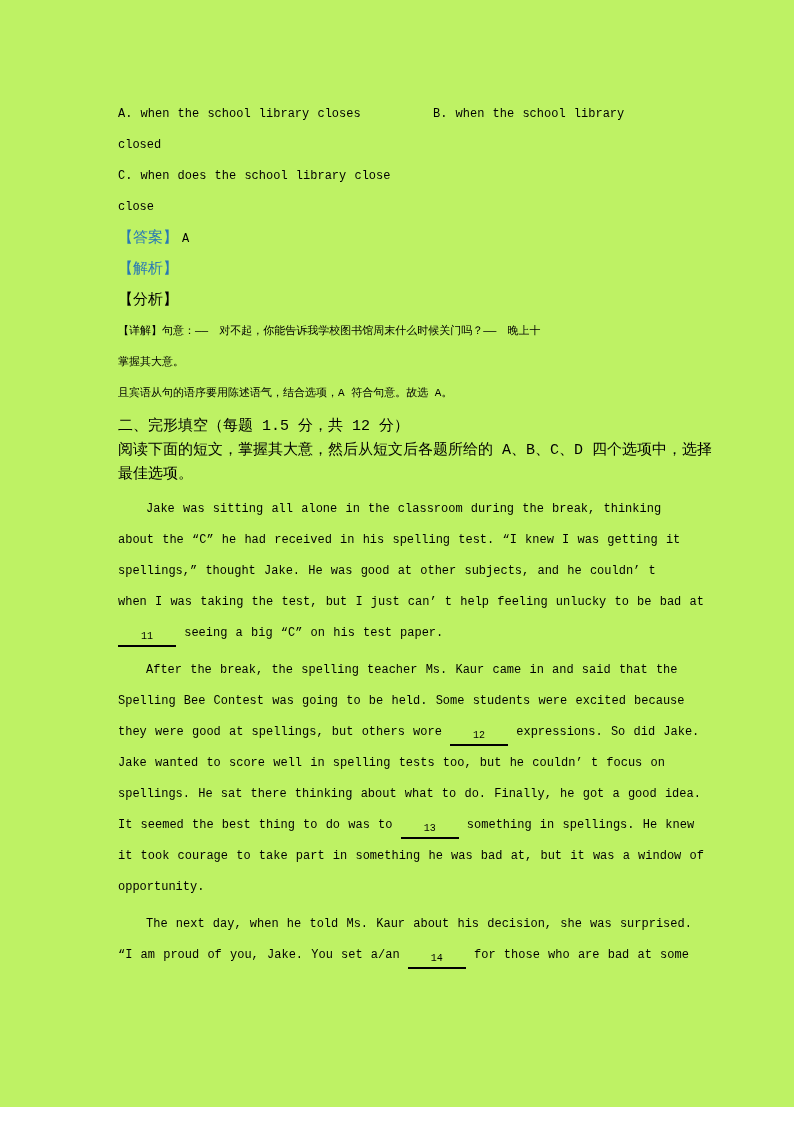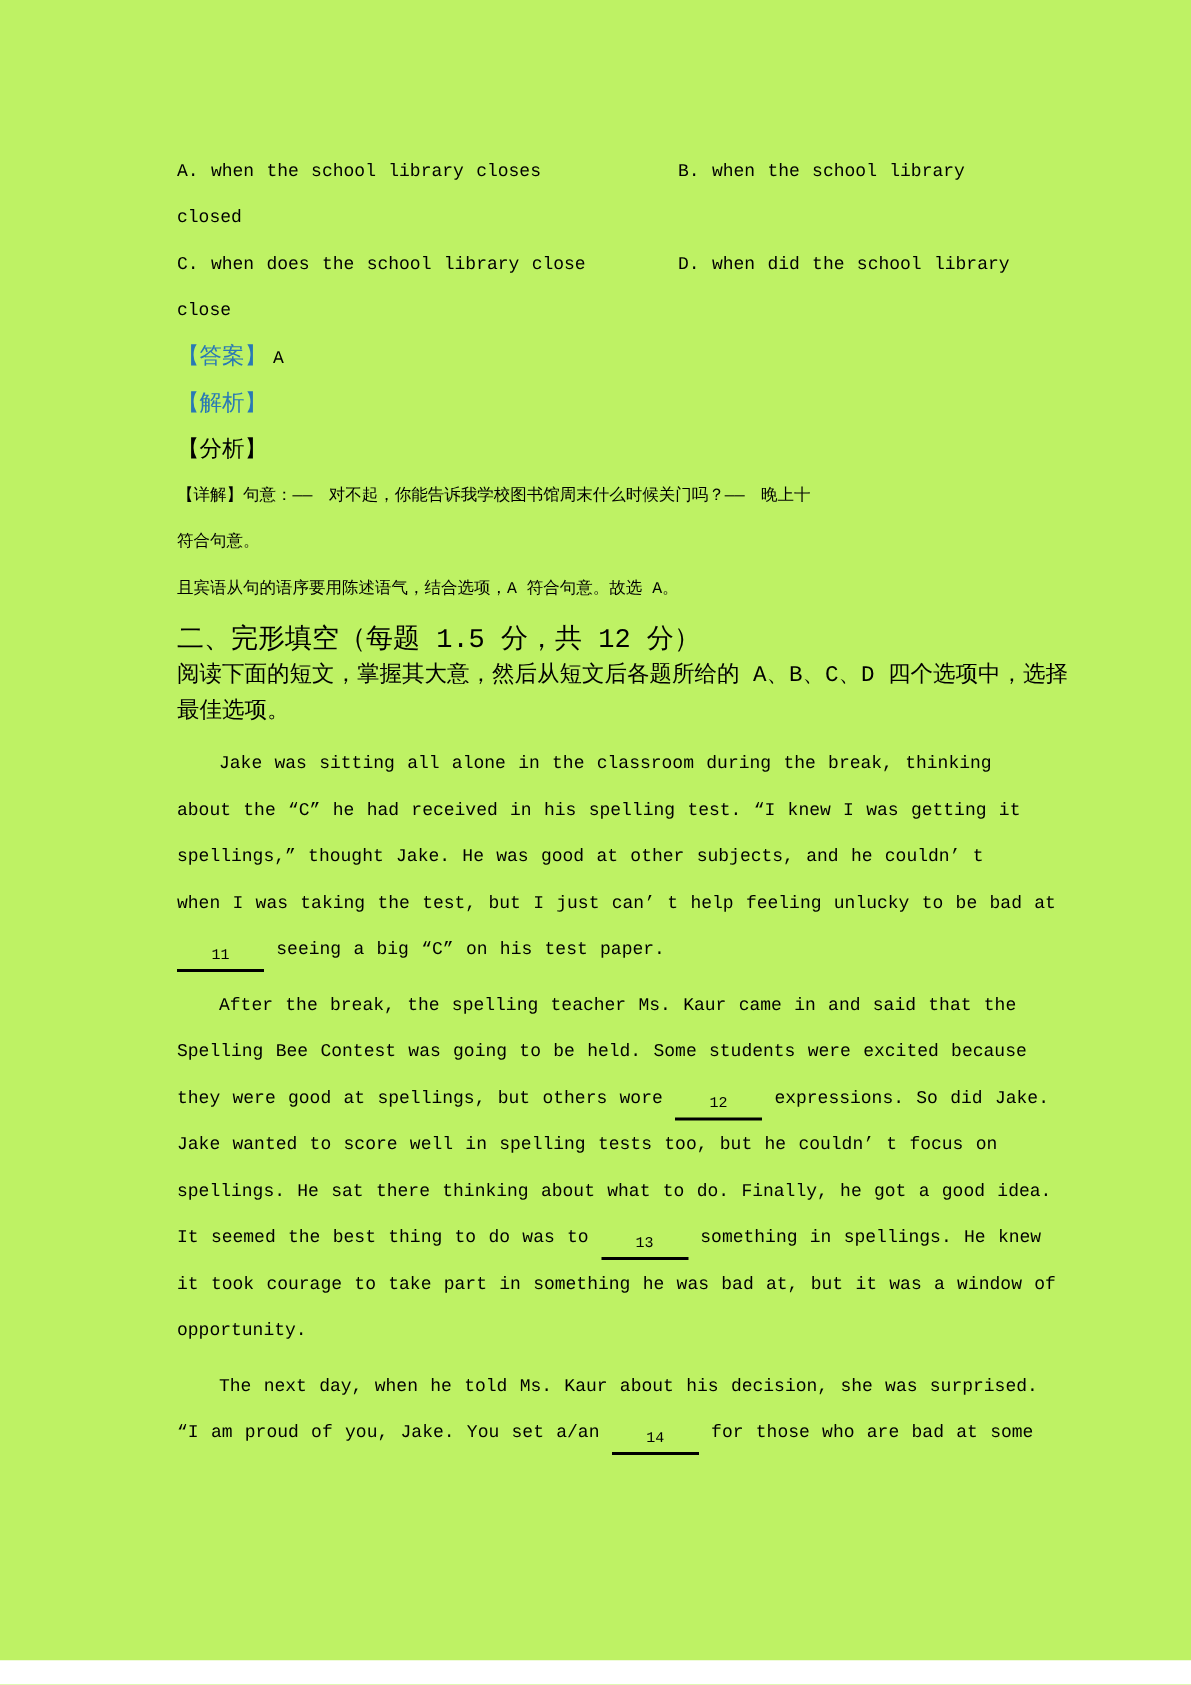--- a/index.html
+++ b/index.html
@@ -20,21 +20,21 @@
   }
   
   .opt-row {
     position: relative;
     height: 31px;
     line-height: 31px;
     font-size: 12px;
     white-space: nowrap;
     word-spacing: 1px;
   }
-  .opt-right { position: absolute; left: 334px; top: 0; }
+  .opt-right { position: absolute; left: 315px; top: 0; }
   
   .meta-line {
     height: 31px;
     line-height: 31px;
     font-size: 15px;
     white-space: nowrap;
   }
   .blue { color: #2979b5; }
   .ans-val { font-size: 12px; padding-left: 4px; }
   
@@ -42,21 +42,21 @@
     height: 31px;
     line-height: 31px;
     font-size: 11px;
     white-space: nowrap;
   }
   
   .sec-head {
     margin-top: 6px;
     height: 24px;
     line-height: 24px;
-    font-size: 18px;
+    font-size: 15px;
     white-space: nowrap;
   }
   .instr-line {
     height: 24px;
     line-height: 24px;
     font-size: 15px;
     white-space: nowrap;
   }
   
   .passage { margin-top: 7px; }
@@ -88,38 +88,37 @@
 
     <div class="opt-row">
       <span>A. when the school library closes</span>
       <span class="opt-right">B. when the school library</span>
     </div>
     <div class="opt-row">
       <span>closed</span>
     </div>
     <div class="opt-row">
       <span>C. when does the school library close</span>
-      <span class="opt-right">D. when did the school library</span>
     </div>
     <div class="opt-row">
       <span>close</span>
     </div>
 
     <div class="meta-line">
       <span class="blue">【答案】</span><span class="ans-val">A</span>
     </div>
     <div class="meta-line">
       <span class="blue">【解析】</span>
     </div>
     <div class="meta-line">
       <span>【分析】</span>
     </div>
 
     <div class="cn-line">【详解】句意：——　对不起，你能告诉我学校图书馆周末什么时候关门吗？——　晚上十</div>
-    <div class="cn-line">符合句意。</div>
+    <div class="cn-line">掌握其大意。</div>
     <div class="cn-line">且宾语从句的语序要用陈述语气，结合选项，A 符合句意。故选 A。</div>
 
     <div class="sec-head">二、完形填空（每题 1.5 分，共 12 分）</div>
     <div class="instr-line">阅读下面的短文，掌握其大意，然后从短文后各题所给的 A、B、C、D 四个选项中，选择</div>
     <div class="instr-line">最佳选项。</div>
 
     <div class="passage" id="passage">
         <div class="para">
           <div class="p-line indent">Jake was sitting all alone in the classroom during the break, thinking</div>
           <div class="p-line">about the “C” he had received in his spelling test. “I knew I was getting it</div>

